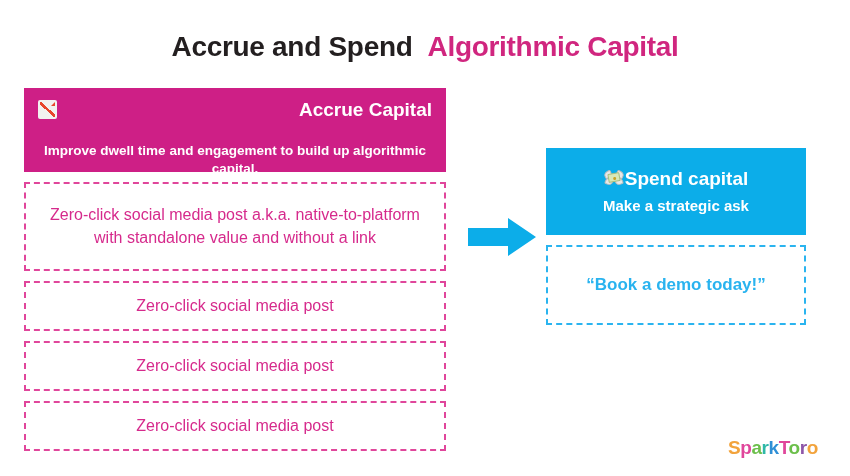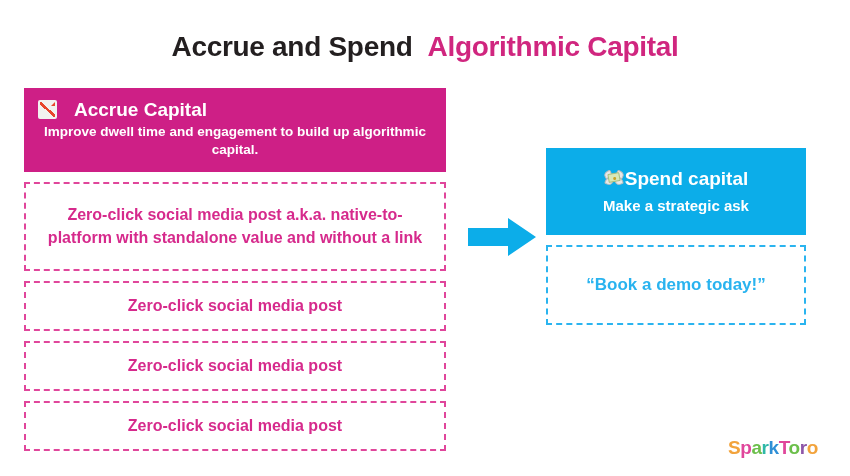--- a/index.html
+++ b/index.html
@@ -49,28 +49,28 @@
     box-sizing: border-box;
     text-align: center;
     height: 84px;
   }
   .accrue-header-title {
     font-size: 19px;
     font-weight: bold;
     line-height: 1.25;
     display: flex;
     align-items: center;
-    justify-content: flex-start;
+    justify-content: space-between;
     gap: 17px;
   }
   .accrue-header-sub {
     font-size: 13.5px;
     font-weight: bold;
     line-height: 1.35;
-    margin-top: 1px;
+    margin-top: 20px;
   }
 
   
   .icon-chart {
     display: inline-block;
     width: 19px;
     height: 19px;
     background: #f2f2f0;
     border-radius: 2px;
     position: relative;
@@ -96,21 +96,21 @@
     border-bottom: 4px solid #e8462c;
   }
 
   
   .post-box {
     border: 2.5px dashed #e0469b;
     box-sizing: border-box;
     margin-top: 10px;
     color: #d62a8c;
     font-size: 16px;
-    font-weight: bold;
+    font-weight: normal;
     line-height: 1.42;
     text-align: center;
     display: flex;
     align-items: center;
     justify-content: center;
     padding: 6px 10px;
   }
   .post-box.tall   { height: 89px; }
   .post-box.short  { height: 50px; justify-content: center; }
 

